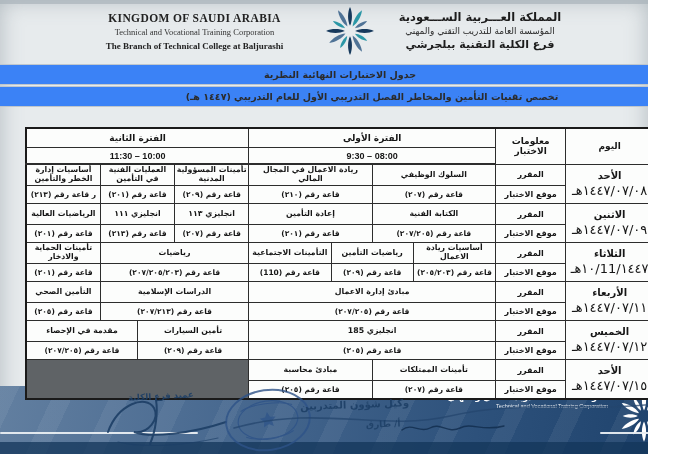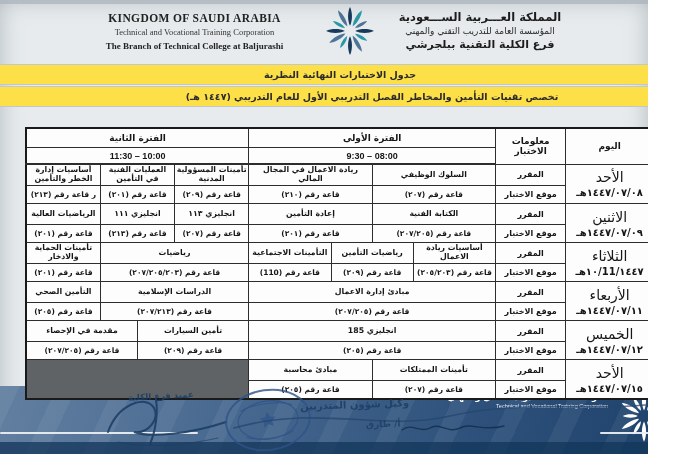--- a/index.html
+++ b/index.html
@@ -13,40 +13,40 @@
   .lh-en .l1{font-size:11.5px;font-weight:bold;letter-spacing:.4px;}
   .lh-en .l2{font-size:8.5px;margin-top:3px;color:#333;}
   .lh-en .l3{font-size:9px;font-weight:bold;margin-top:4px;}
   .lh-logo{position:absolute;left:324px;top:5px;}
   .lh-ar{position:absolute;right:28px;top:10px;width:280px;text-align:center;direction:rtl;color:#1c1c1c;}
   .lh-ar .l1{font-size:11.5px;font-weight:bold;}
   .lh-ar .l2{font-size:9px;margin-top:2px;color:#2a2a2a;}
   .lh-ar .l3{font-size:11px;font-weight:bold;margin-top:2px;}
 
   
-  .tbar{position:absolute;left:0;width:680px;height:19px;background:#fde047;border-top:1px solid #c0c7cd;
+  .tbar{position:absolute;left:0;width:680px;height:19px;background:#3b82f6;border-top:1px solid #c0c7cd;
         border-bottom:1px solid #bfc6cc;direction:rtl;text-align:center;font-size:9.5px;font-weight:bold;
         color:#2b2b2b;line-height:19px;}
   .tbar1{top:64px;} .tbar2{top:86px;padding-left:32px;}
 
   
   table.sched{position:absolute;left:25px;top:127px;width:630px;border-collapse:collapse;table-layout:fixed;
               background:#fcfdfc;z-index:20;}
   table.sched td{border:1px solid #2d2d2d;text-align:center;vertical-align:middle;color:#161616;
                  padding:0 1px;overflow:hidden;}
   table.sched{border:2px solid #1a1a1a;}
   td.hday,td.hinfo{font-size:9px;font-weight:bold;height:18px;}
   td.phead{font-size:9px;font-weight:bold;height:18px;}
   td.time{font-size:9px;font-weight:bold;height:15px;font-family:"Liberation Sans","DejaVu Sans",sans-serif;}
   tr.h2 td{border-bottom-width:2px;}
   td.ps{border-right-width:2px;}
   td.gs{border-right:3px double #1a1a1a;margin-top:12px;}
   td.bt{border-top-width:2px;}
-  td.day .dn{font-size:14px;font-weight:normal;}
-  td.day .dd{font-size:10px;font-weight:bold;margin-top:2px;}
+  td.day .dn{font-size:10px;font-weight:bold;}
+  td.day .dd{font-size:13px;font-weight:normal;margin-top:2px;}
   td.icell{font-size:8px;font-weight:bold;color:#1d1d1d;margin-top:20px;}
   td.sub{font-size:7.8px;font-weight:bold;height:20px;line-height:1.15;}
   td.room{font-size:7.5px;font-weight:bold;height:17px;color:#101010;}
   td.blocked{background:#5f6366;}
 
   
   .band{position:absolute;left:0;top:386px;width:680px;height:68px;z-index:10;
         background:linear-gradient(100deg,#627fa0 0%,#47688f 35%,#2d517b 70%,#1d416b 100%);}
   .band::before{content:"";position:absolute;inset:0;
         background:repeating-linear-gradient(115deg,rgba(255,255,255,.06) 0 18px,rgba(255,255,255,0) 18px 52px);}

